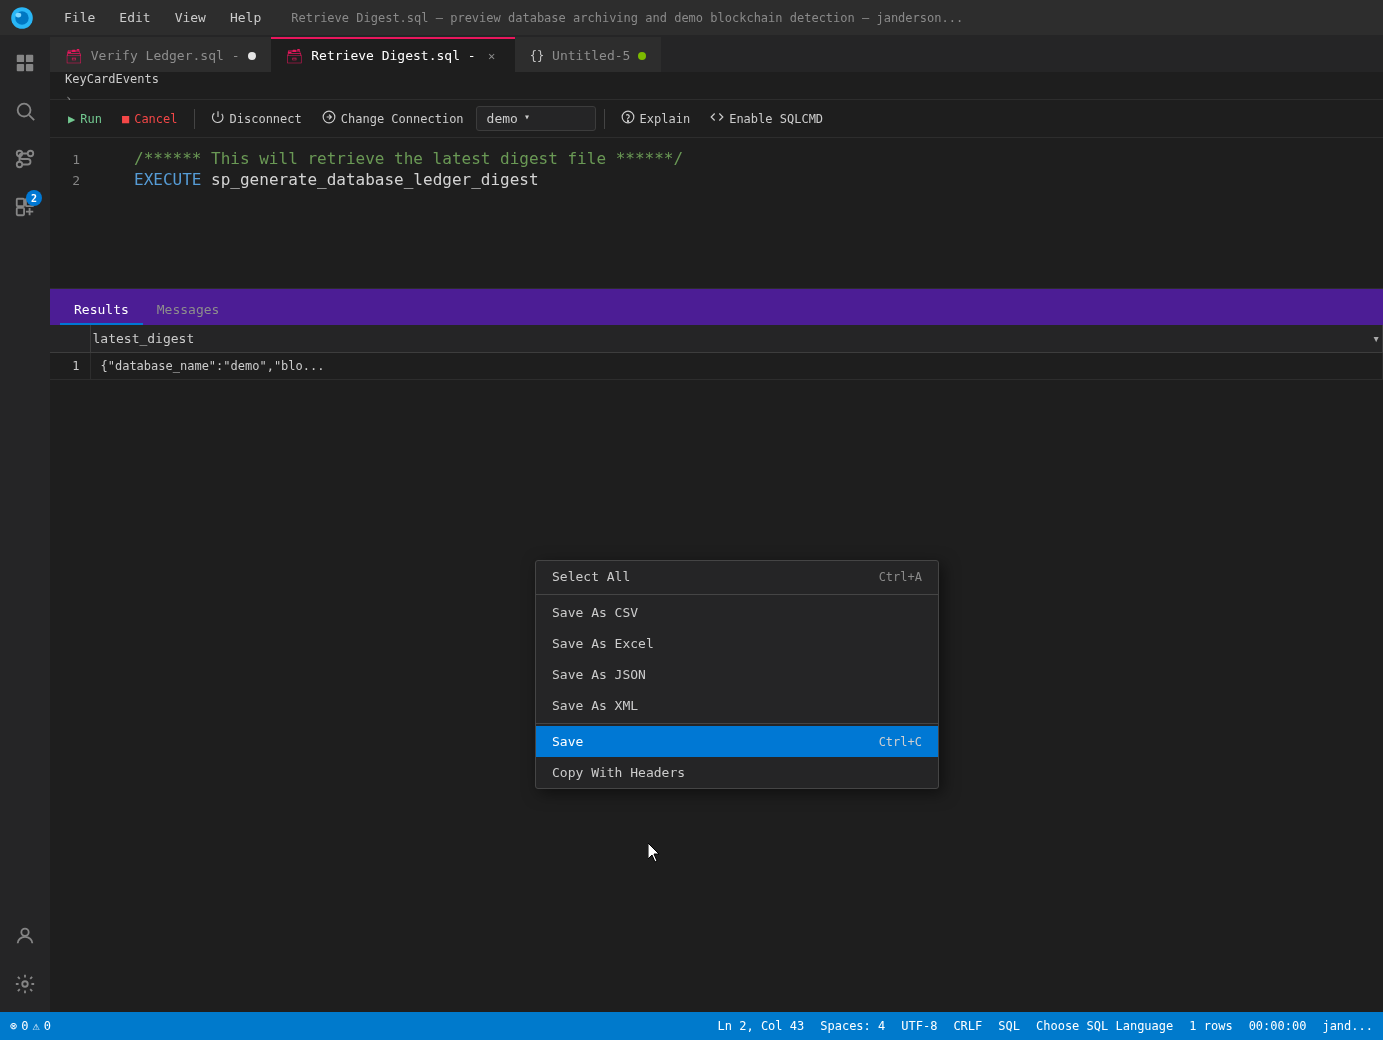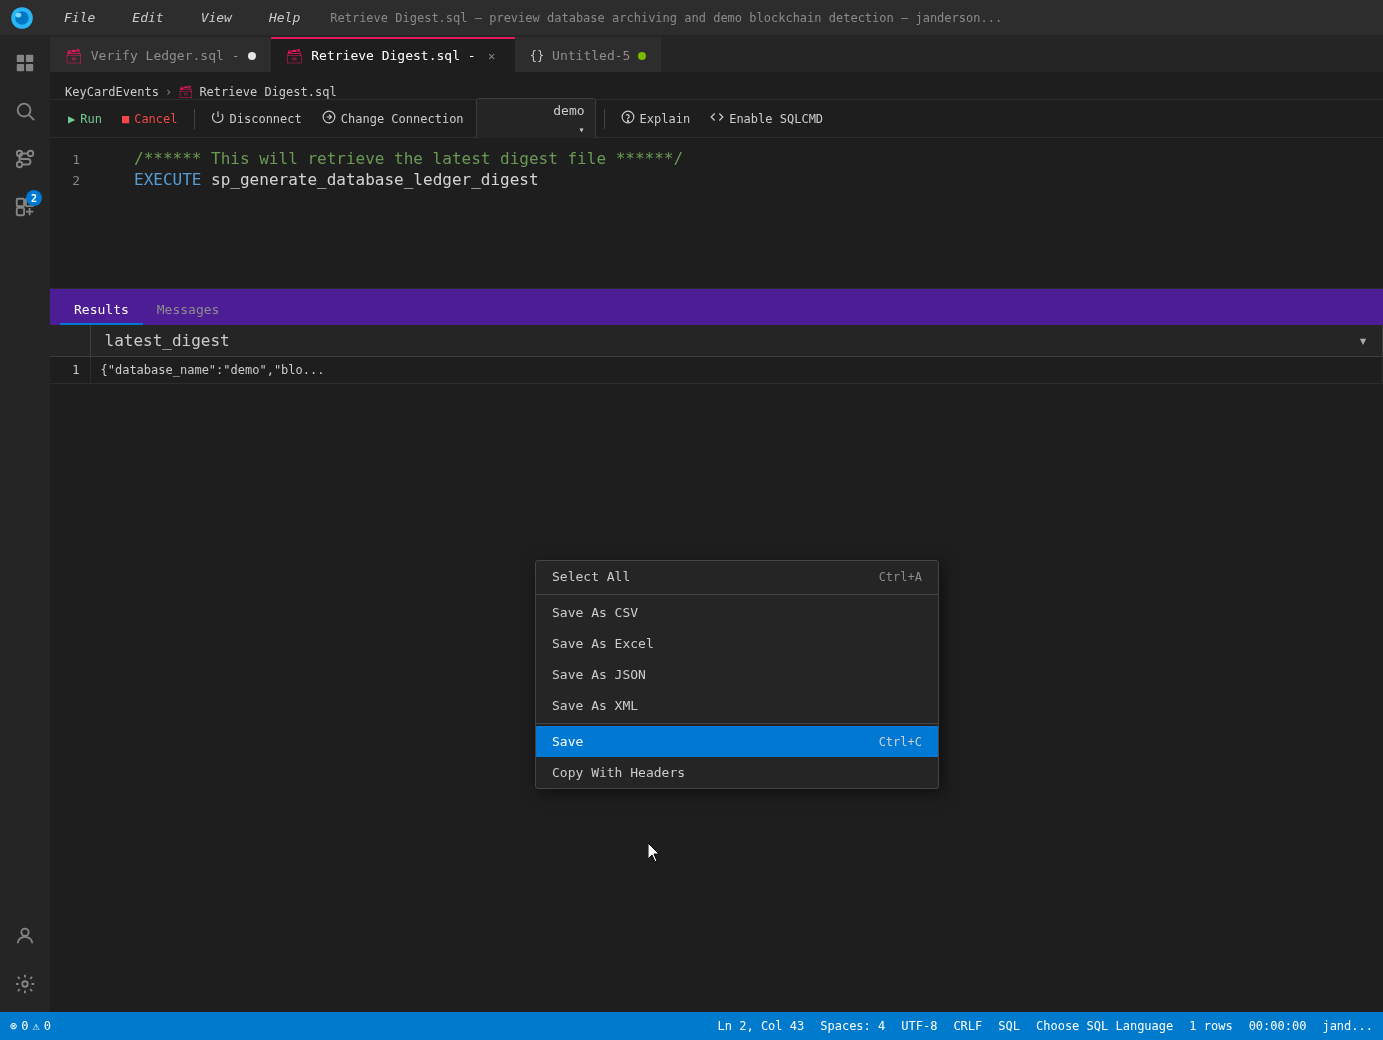--- a/index.html
+++ b/index.html
@@ -21,22 +21,21 @@
       align-items: center;
       padding: 0 10px;
       gap: 20px;
     }
     .title-bar-logo {
       width: 24px;
       height: 24px;
     }
     .title-bar-menu {
       display: flex;
-      gap: 17px;
-      font-style: italic;
+      gap: 4px;
     }
     .menu-item {
       padding: 4px 10px;
       font-size: 13px;
       color: #cccccc;
       cursor: pointer;
       border-radius: 3px;
     }
     .title-bar-text {
       font-size: 12px;
@@ -150,26 +149,27 @@
       min-width: 130px;
       color: #8d8d8d;
     }
     .tab-untitled .tab-dot { background: #7cba00; }
 
     
     .breadcrumb {
       height: 28px;
       background: #1e1e1e;
       display: flex;
-      align-items: flex-end;
+      align-items: flex-start;
       padding: 0 15px;
       gap: 6px;
       font-size: 12px;
       color: #cccccc;
       border-bottom: 1px solid #2d2d2d;
+      flex-direction: column;
     }
     .breadcrumb-sep { color: #8a8a8a; }
 
     
     .toolbar {
       height: 38px;
       background: #1e1e1e;
       display: flex;
       align-items: center;
       padding: 0 10px;
@@ -189,31 +189,30 @@
     .toolbar-btn.run { color: #73c991; }
     .toolbar-btn.cancel { color: #f44747; }
     .toolbar-sep {
       width: 1px;
       height: 20px;
       background: #444;
       margin: 0 4px;
     }
     .connection-dropdown {
       display: flex;
-      align-items: flex-end;
+      align-items: flex-start;
       gap: 6px;
       padding: 4px 10px;
       background: #252526;
       border: 1px solid #3c3c3c;
       border-radius: 3px;
       font-size: 13px;
       color: #cccccc;
       cursor: pointer;
       min-width: 120px;
-      flex-direction: column;
     }
     .connection-dropdown .chevron { color: #cccccc; font-size: 10px; }
 
     
     .code-editor {
       flex: 1;
       background: #1e1e1e;
       padding: 10px 0;
       font-family: Consolas, monospace;
       font-size: 14px;
@@ -267,24 +266,24 @@
       background: #1e1e1e;
       overflow: hidden;
     }
     .results-table {
       width: 100%;
       border-collapse: collapse;
     }
     .results-table th {
       background: #252526;
       color: #cccccc;
-      font-size: 16px;
+      font-size: 13px;
       font-weight: 500;
       text-align: right;
-      padding: 6px 14px;
+      padding: 6px 2px;
       border-right: 1px solid #3d3d3d;
       border-bottom: 1px solid #3d3d3d;
       min-width: 200px;
     }
     .col-header-inner {
       display: flex;
       align-items: center;
       justify-content: space-between;
     }
     .results-table td {

